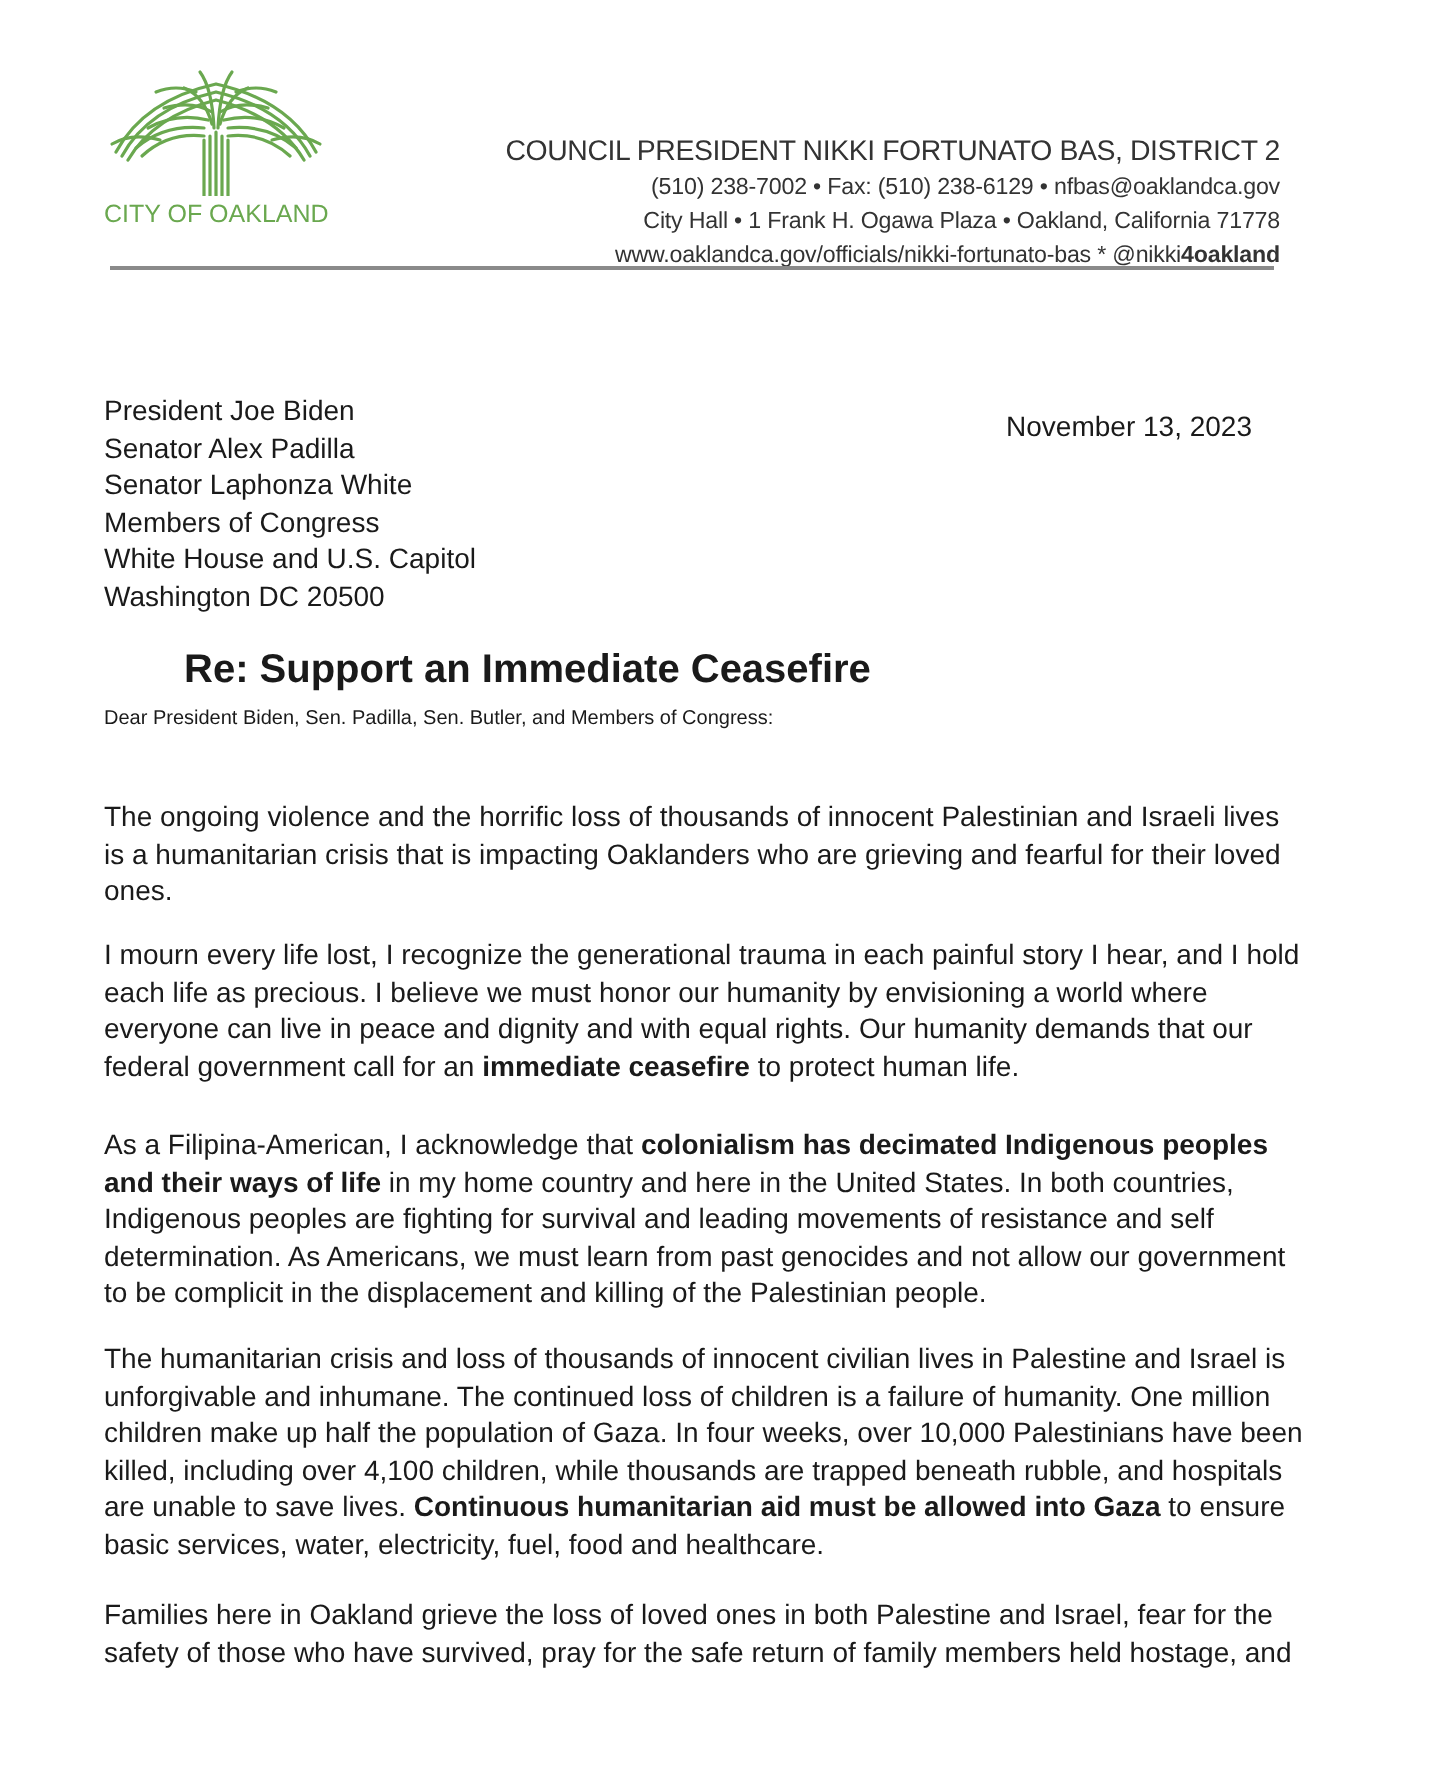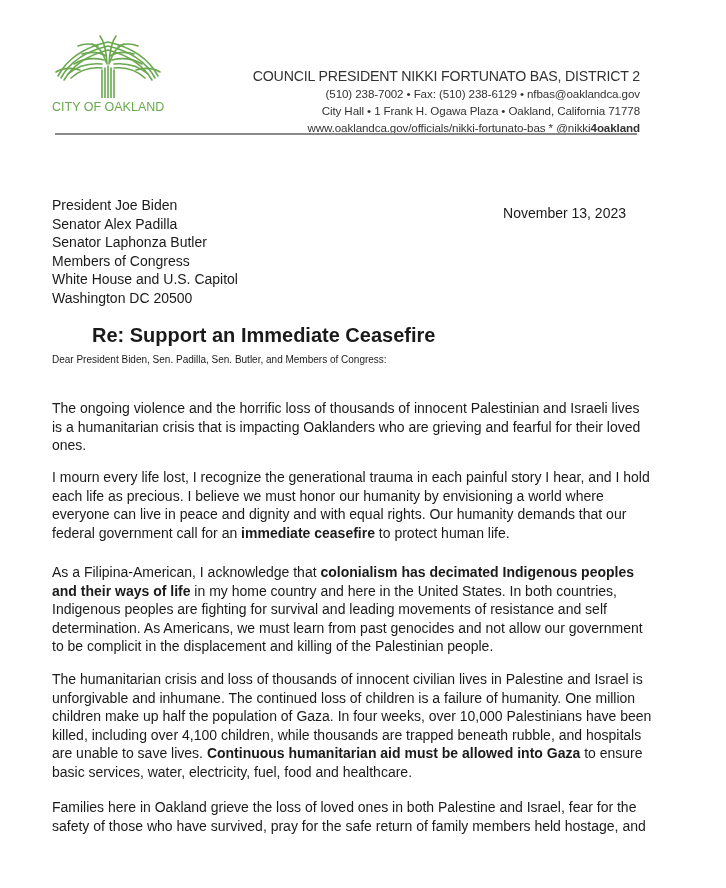--- a/index.html
+++ b/index.html
@@ -150,21 +150,21 @@
   <div class="line"><span>www.oaklandca.gov/officials/nikki-fortunato-bas * @nikki</span><span class="handle">4oakland</span></div>
 </div>
 
 <div class="rule"></div>
 
 <div class="date">November 13, 2023</div>
 
 <div class="addressees">
   <div>President Joe Biden</div>
   <div>Senator Alex Padilla</div>
-  <div>Senator Laphonza Butler</div>
+  <div>Senator Laphonza White</div>
   <div>Members of Congress</div>
   <div>White House and U.S. Capitol</div>
   <div>Washington DC 20500</div>
 </div>
 
 <div class="re">Re: Support an Immediate Ceasefire</div>
 
 <div class="salutation">Dear President Biden, Sen. Padilla, Sen. Butler, and Members of Congress:</div>
 
 <div class="para p1"><span>The ongoing violence and the horrific loss of thousands of innocent Palestinian and Israeli lives is a humanitarian crisis that is impacting Oaklanders who are grieving and fearful for their loved ones.</span></div>

